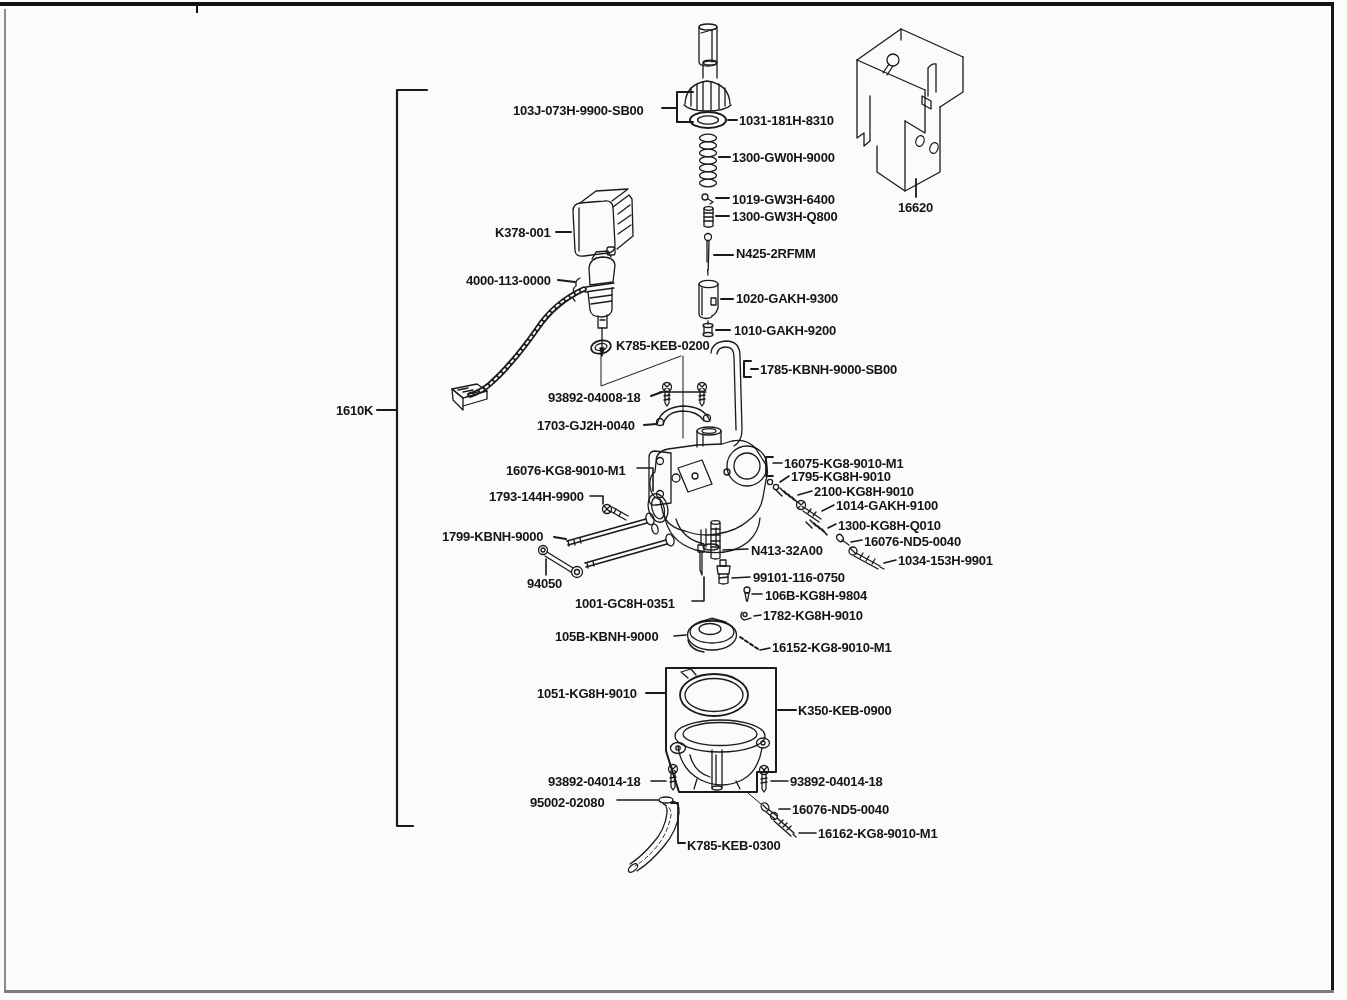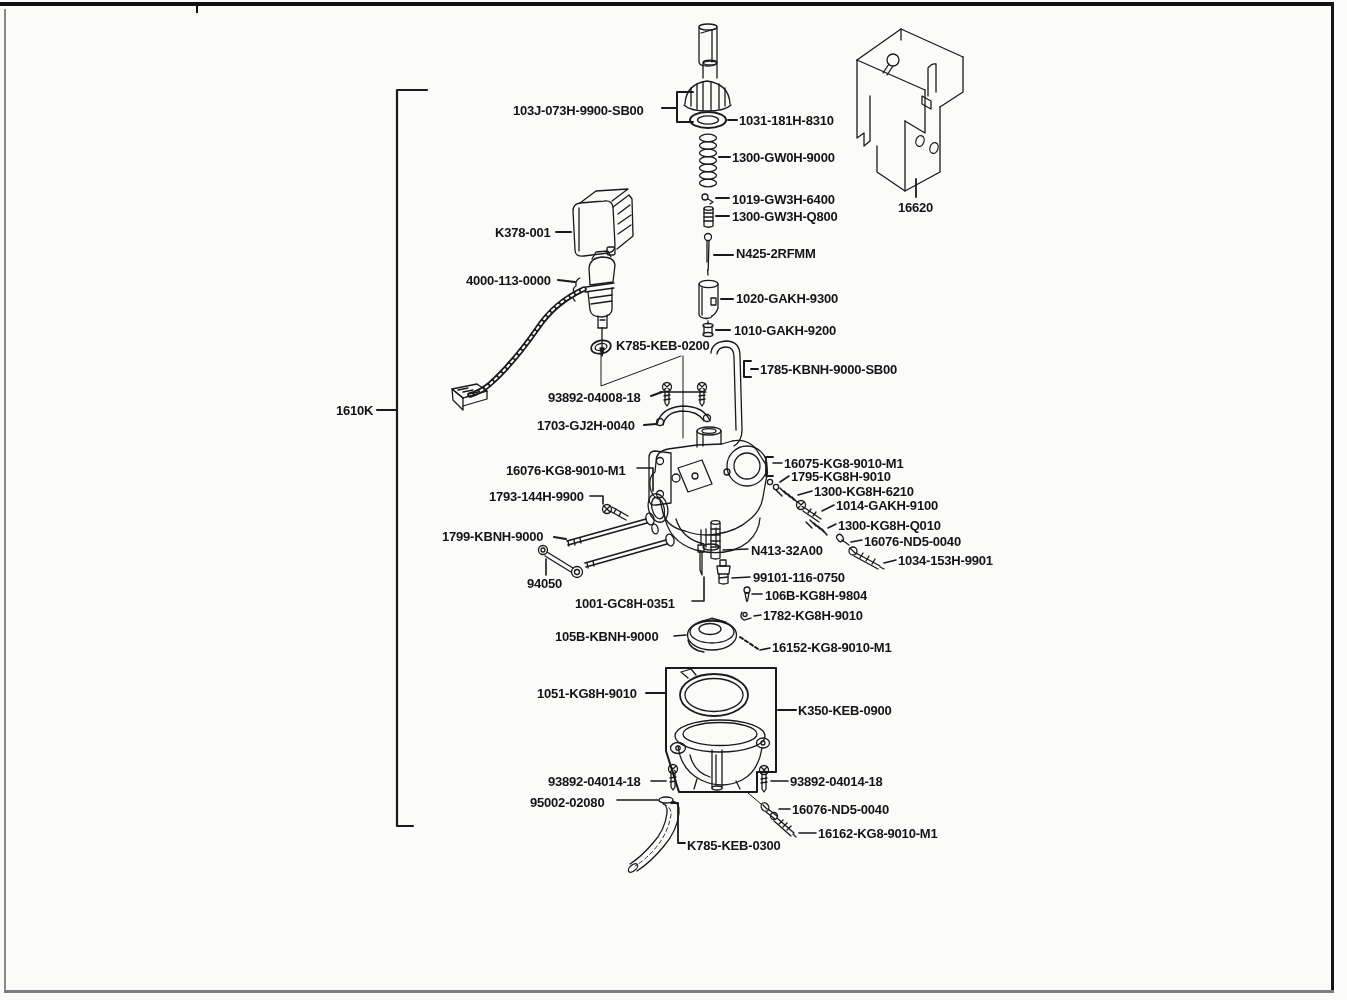--- a/index.html
+++ b/index.html
@@ -418,21 +418,21 @@
       <div class="part-label" style="left: 736px; top: 292px;">1020-GAKH-9300</div>
       <div class="part-label" style="left: 734px; top: 324px;">1010-GAKH-9200</div>
       <div class="part-label" style="left: 616px; top: 339px;">K785-KEB-0200</div>
       <div class="part-label" style="left: 760px; top: 363px;">1785-KBNH-9000-SB00</div>
       <div class="part-label" style="left: 548px; top: 391px;">93892-04008-18</div>
       <div class="part-label" style="left: 336px; top: 404px;">1610K</div>
       <div class="part-label" style="left: 537px; top: 419px;">1703-GJ2H-0040</div>
       <div class="part-label" style="left: 784px; top: 457px;">16075-KG8-9010-M1</div>
       <div class="part-label" style="left: 506px; top: 464px;">16076-KG8-9010-M1</div>
       <div class="part-label" style="left: 791px; top: 470px;">1795-KG8H-9010</div>
-      <div class="part-label" style="left: 814px; top: 485px;">1300-KG8H-6210</div>
+      <div class="part-label" style="left: 814px; top: 485px;">2100-KG8H-9010</div>
       <div class="part-label" style="left: 489px; top: 490px;">1793-144H-9900</div>
       <div class="part-label" style="left: 836px; top: 499px;">1014-GAKH-9100</div>
       <div class="part-label" style="left: 838px; top: 519px;">1300-KG8H-Q010</div>
       <div class="part-label" style="left: 442px; top: 530px;">1799-KBNH-9000</div>
       <div class="part-label" style="left: 864px; top: 535px;">16076-ND5-0040</div>
       <div class="part-label" style="left: 751px; top: 544px;">N413-32A00</div>
       <div class="part-label" style="left: 898px; top: 554px;">1034-153H-9901</div>
       <div class="part-label" style="left: 753px; top: 571px;">99101-116-0750</div>
       <div class="part-label" style="left: 527px; top: 577px;">94050</div>
       <div class="part-label" style="left: 765px; top: 589px;">106B-KG8H-9804</div>

